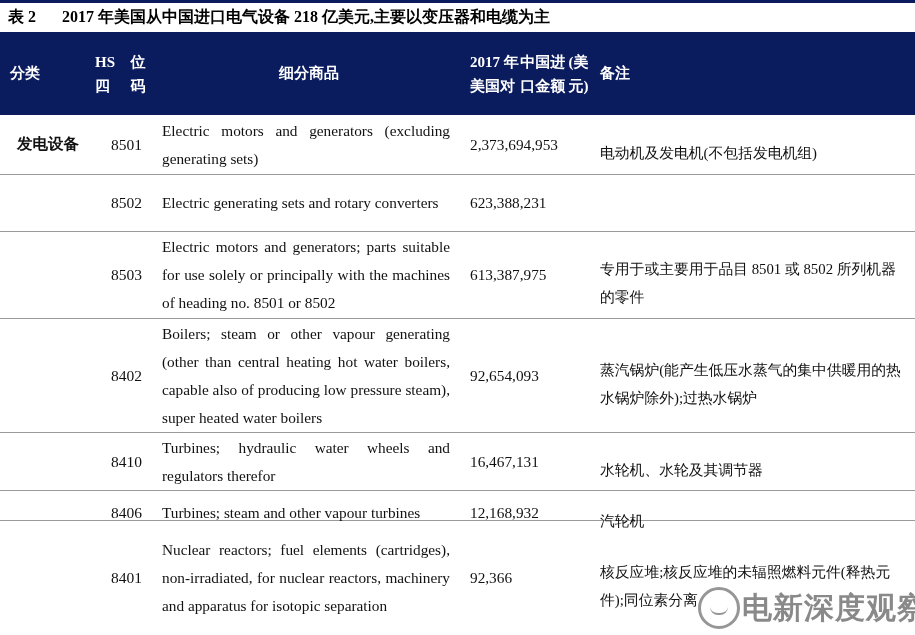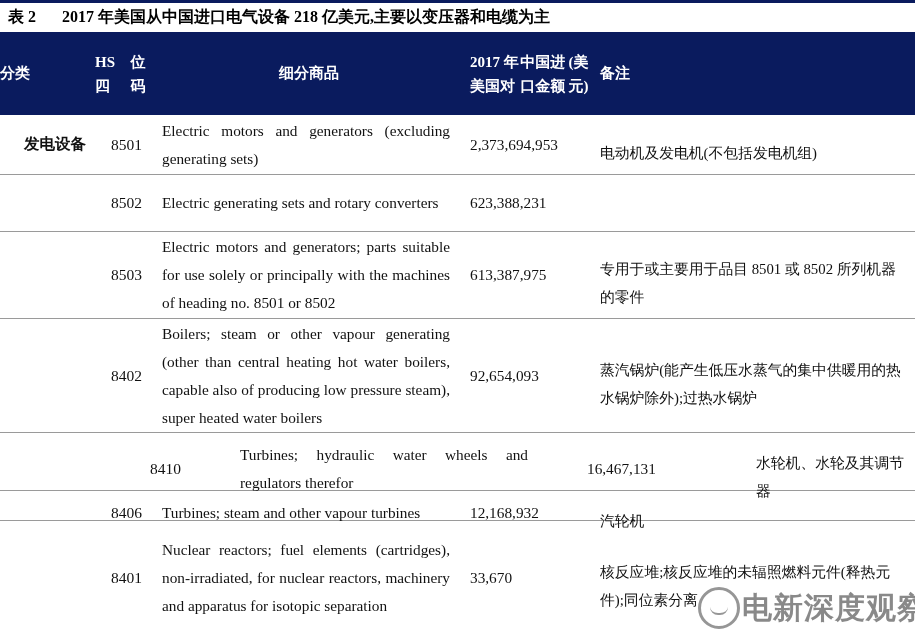--- a/index.html
+++ b/index.html
@@ -12,34 +12,34 @@
   .title { height:29px; display:flex; align-items:center; padding-left:8px;
            font-size:16px; font-weight:bold; color:#000;
            font-family:"Liberation Serif", serif; }
   .title .tlabel { margin-right:26px; }
 
   .grid-row { display:grid; grid-template-columns:95px 63px 302px 130px 1fr; }
 
   .thead { background:#0a1b5e; color:#ffffff; height:83px; font-weight:bold;
            font-size:15px; }
   .thead .h-cell { display:flex; align-items:center; }
-  .h-category { }
+  .h-category { padding-left:10px; }
   .h-hs { flex-direction:row; align-items:flex-start; justify-content:center;
           line-height:24px; }
   .h-product { justify-content:center; }
   .h-amount { flex-direction:row; align-items:flex-start; justify-content:center;
               padding-left:10px; line-height:24px; }
   .h-remark { padding-left:10px; }
 
   .row { border-bottom:1px solid #9a9a9a; align-items:center; }
   .r1 { height:60px; } .r2 { height:57px; } .r3 { height:87px; }
-  .r4 { height:114px; } .r5 { height:58px;gap:39px; } .r6 { height:30px; }
+  .r4 { height:114px; } .r5 { height:58px; } .r6 { height:30px; }
   .r7 { height:114px; border-bottom:none; }
 
-  .c-category { padding-left:24px; font-weight:bold; font-size:15.5px; }
+  .c-category { padding-left:17px; font-weight:bold; font-size:15.5px; }
   .c-hs { text-align:center; font-size:15.5px; }
   .c-product { font-size:15.3px; line-height:28px; text-align:justify;
                padding:0 10px 0 4px; }
   .r4 .c-product { line-height:28px; }
   .c-amount { font-size:15.3px; padding-left:10px; }
   .c-remark { font-size:14.8px; line-height:28px; padding-left:10px;
               padding-right:6px;margin-top:16px; }
 
   .watermark { position:absolute; left:698px; top:583px; width:218px; height:50px;
                display:flex; align-items:center; opacity:0.72; z-index:5;
@@ -124,21 +124,21 @@
     <div class="c-hs">8406</div>
     <div class="c-product">Turbines; steam and other vapour turbines</div>
     <div class="c-amount">12,168,932</div>
     <div class="c-remark">汽轮机</div>
   </div>
 
   <div class="grid-row row r7">
     <div class="c-category"></div>
     <div class="c-hs">8401</div>
     <div class="c-product">Nuclear reactors; fuel elements (cartridges), non-irradiated, for nuclear reactors, machinery and apparatus for isotopic separation</div>
-    <div class="c-amount">33,670</div>
+    <div class="c-amount">92,366</div>
     <div class="c-remark">核反应堆;核反应堆的未辐照燃料元件(释热元件);同位素分离</div>
   </div>
 
   <div class="watermark">
     <div class="wm-circle"></div>
     <div class="wm-text">电新深度观察</div>
   </div>
 
 </div>
 

